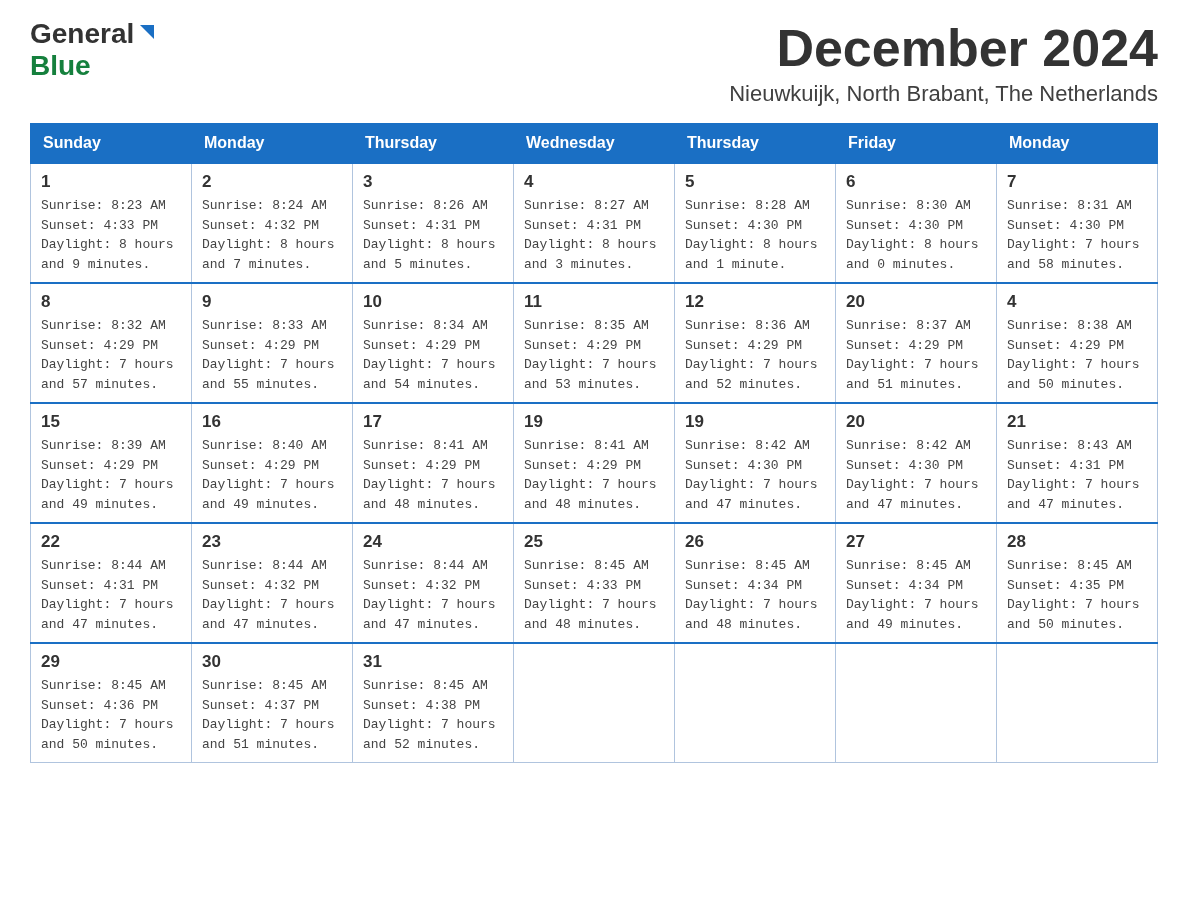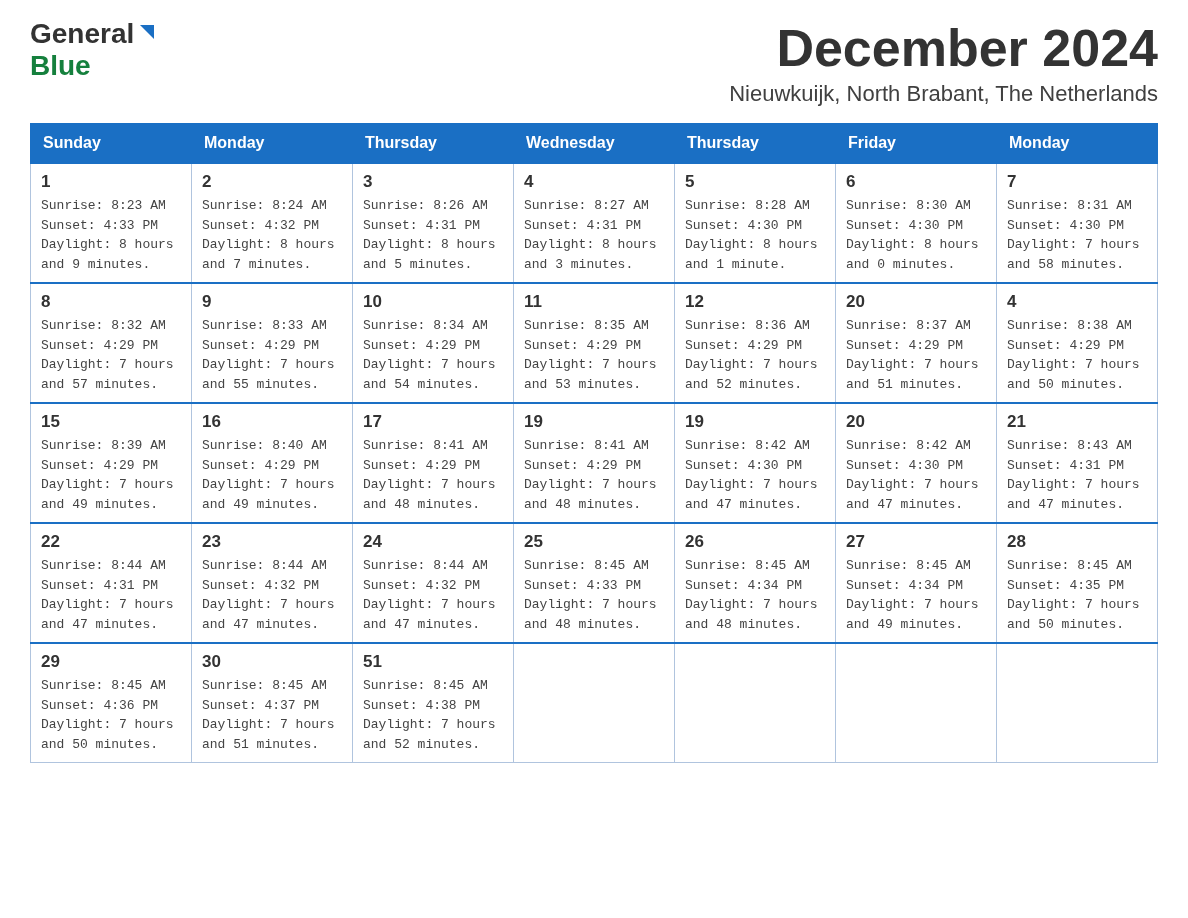--- a/index.html
+++ b/index.html
@@ -365,21 +365,21 @@
       </td>
         <td>
         <span class="day-number">30</span>
         <div class="day-info">
           Sunrise: 8:45 AM<br>
           Sunset: 4:37 PM<br>
           Daylight: 7 hours and 51 minutes.
         </div>
       </td>
         <td>
-        <span class="day-number">51</span>
+        <span class="day-number">31</span>
         <div class="day-info">
           Sunrise: 8:45 AM<br>
           Sunset: 4:38 PM<br>
           Daylight: 7 hours and 52 minutes.
         </div>
       </td>
         <td></td>
         <td></td>
         <td></td>
         <td></td>

